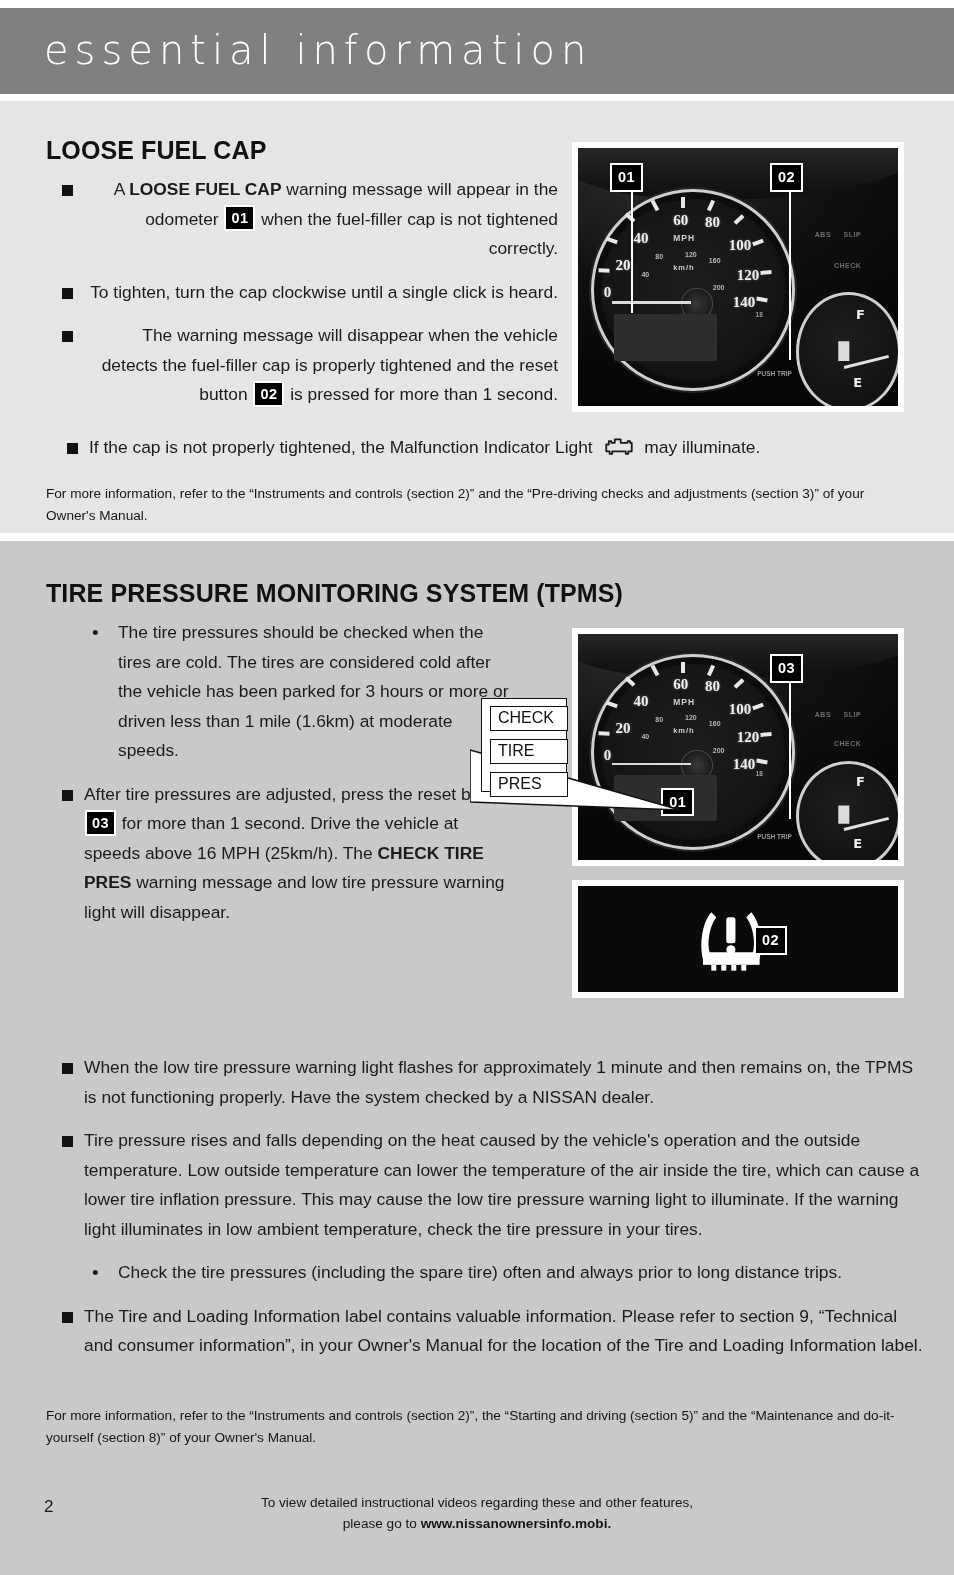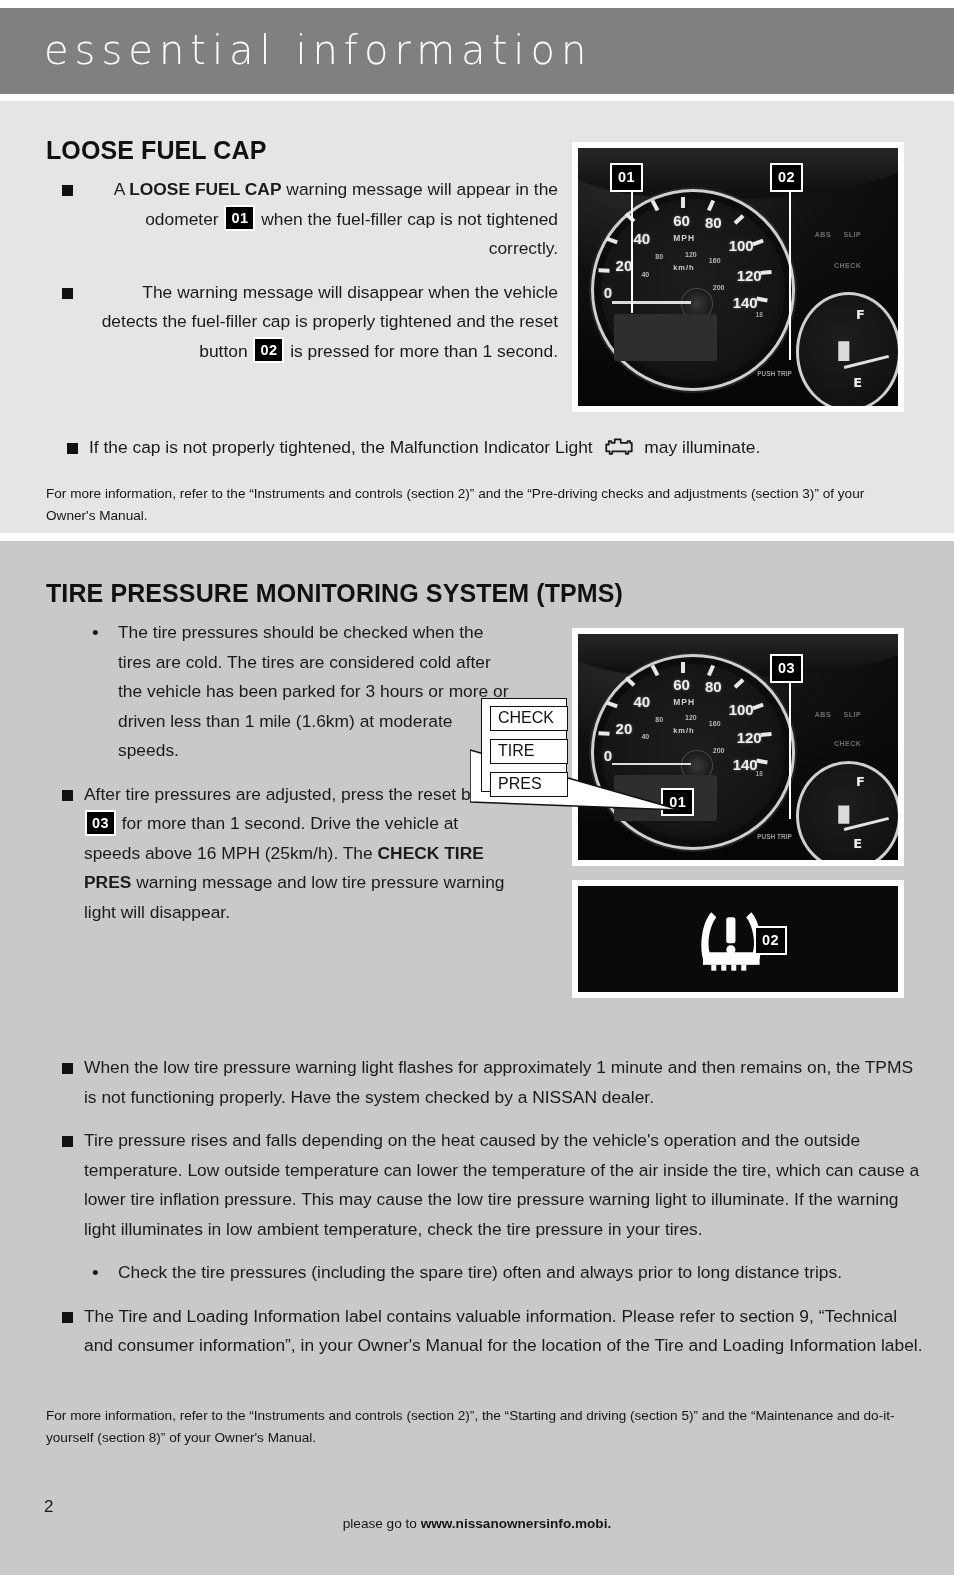--- a/index.html
+++ b/index.html
@@ -175,21 +175,21 @@
     background:
       radial-gradient(circle at 48% 46%, #1d1d1d 0%, #151515 58%, #0f0f0f 72%, #0b0b0b 100%);
     border: 3px solid #cfcfcf;
     box-shadow: inset 0 0 0 7px #0c0c0c, 0 0 0 2px #222;
   }
   .speedo .num {
     position: absolute;
     color: #efefef;
     font-weight: bold;
     font-size: 15px;
-    font-family: Liberation Sans, sans-serif;
+    font-family: Liberation Serif, serif;
     text-shadow: 0 0 3px rgba(255,255,255,.35);
   }
   .speedo .mph {
     position: absolute;
     color: #cfcfcf;
     font-size: 8.5px;
     letter-spacing: 1px;
     font-weight: bold;
   }
   .speedo .kmh-ring {
@@ -359,20 +359,21 @@
   <div class="title">essential information</div>
 </div>
 
 <div class="band band-one"></div>
 <div class="band band-two"></div>
 
 <div class="section-heading" id="heading-loose">LOOSE FUEL CAP</div>
 
 <div class="blk" id="s1-bullets" style="left:46px; top:175px; width:512px;text-align:right;">
     <div class="bullet-row"><span class="sq"></span><span>A <b>LOOSE FUEL CAP</b> warning message will appear in the odometer <span class="badge">01</span> when the fuel-filler cap is not tightened correctly.</span></div>
+    <div class="bullet-row"><span class="sq"></span><span>To tighten, turn the cap clockwise until a single click is heard.</span></div>
     <div class="bullet-row"><span class="sq"></span><span>The warning message will disappear when the vehicle detects the fuel-filler cap is properly tightened and the reset button <span class="badge">02</span> is pressed for more than 1 second.</span></div>
   </div>
 
 <div class="blk" id="s1-wide" style="left:51px; top:433px; width:880px;">
     <div class="bullet-row"><span class="sq"></span><span>If the cap is not properly tightened, the Malfunction Indicator Light <span class="mil-icon"><svg viewBox="0 0 40 25">
             <path d="M8 8 L8 6 L11 6 L11 8 L15 8 L15 4 L22 4 L22 8 L30 8 L30 6 L33 6 L33 8 L35 8 L35 18 L31 18 L31 21 L28 21 L28 18 L12 18 L12 21 L9 21 L9 18 L5 18 L5 10 L8 10 Z" fill="none" stroke="#1a1a1a" stroke-width="2.1" stroke-linejoin="round"></path>
           </svg></span> may illuminate.</span></div>
   </div>
 
 <div class="footnote" id="s1-footnote" style="left:46px; top:483px; width:866px;">For more information, refer to the <b>“Instruments and controls (section 2)”</b> and the <b>“Pre-driving checks and adjustments (section 3)”</b> of your Owner's Manual.</div>
@@ -527,15 +528,15 @@
       <rect x="62" y="73" width="6" height="7" fill="#ffffff"></rect>
       <rect x="44" y="16" width="11" height="31" rx="3" fill="#ffffff"></rect>
       <circle cx="49.5" cy="55" r="5.5" fill="#ffffff"></circle>
     </svg>
     <div class="ph-badge" style="left:55%; top:38%;">02</div>
   </div>
 </div>
 
 <div class="page-num">2</div>
 <div class="footer-note">
-  <br>
+  <span>To view detailed instructional videos regarding these and other features,</span><br>
   <span>please go to </span><b>www.nissanownersinfo.mobi.</b>
 </div>
 
 </body></html>

